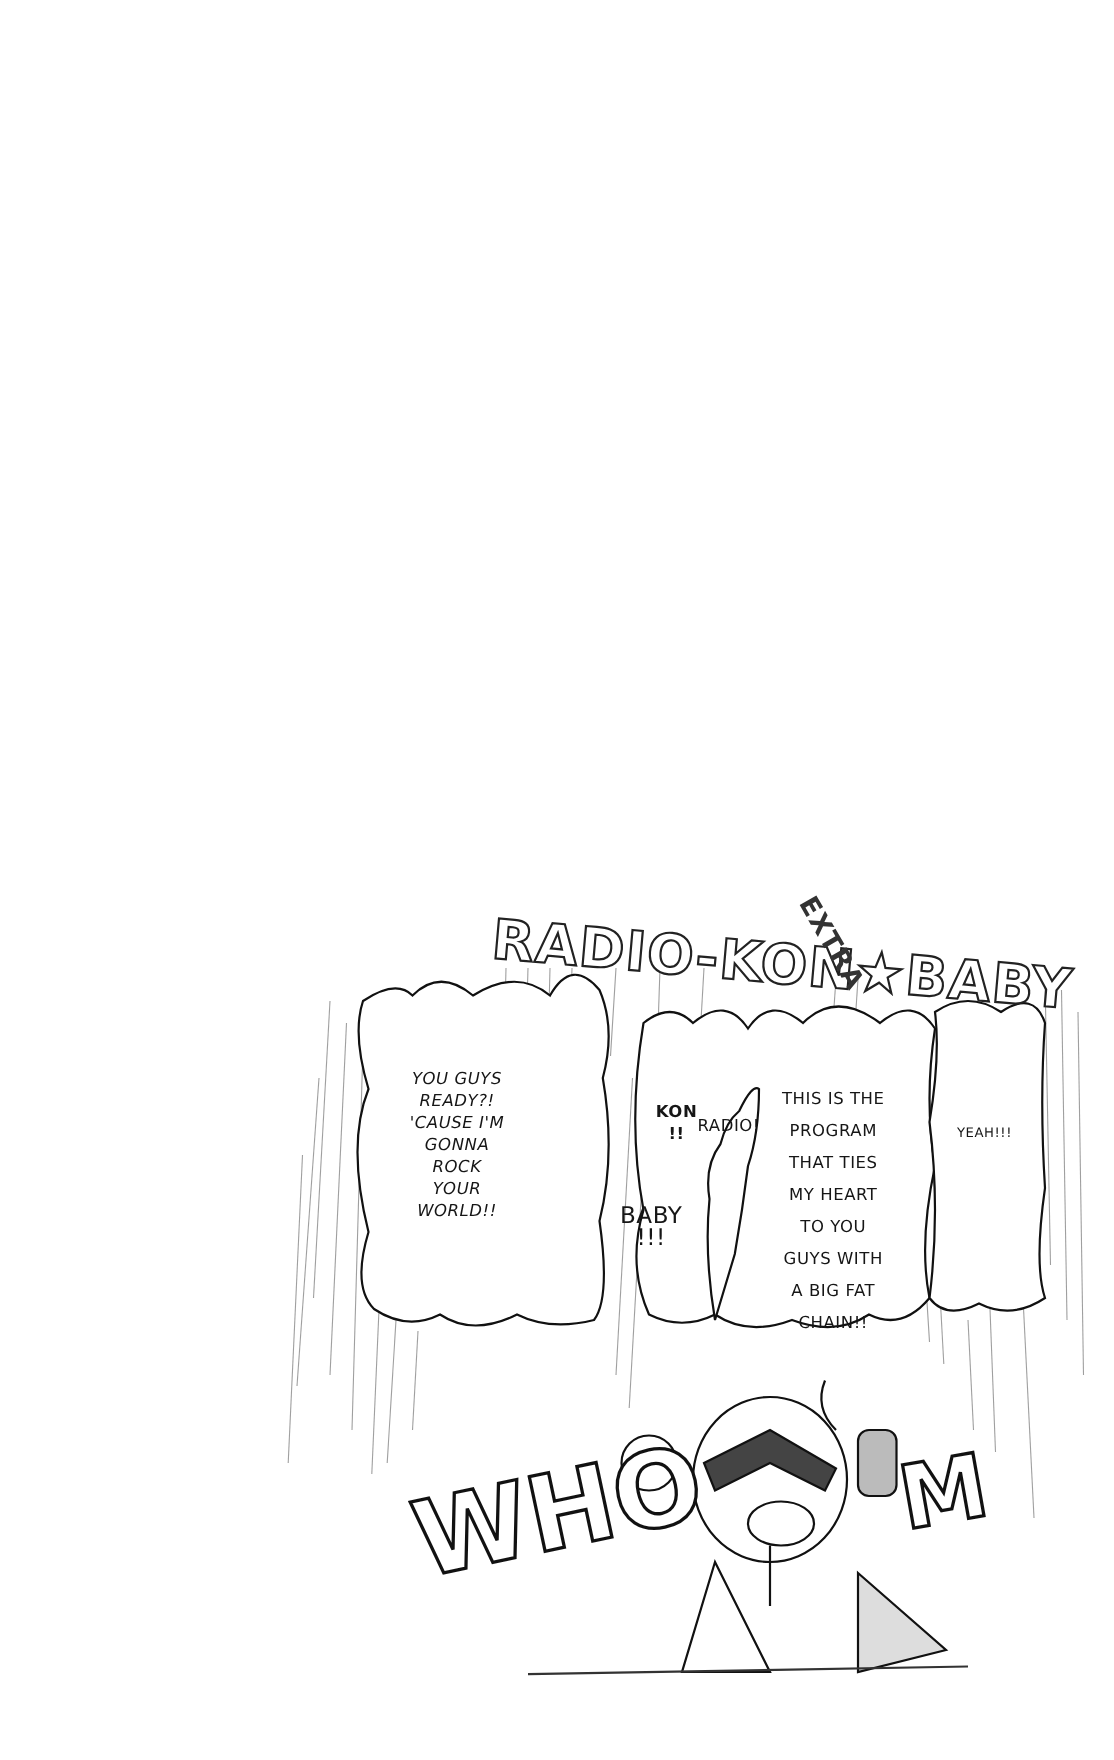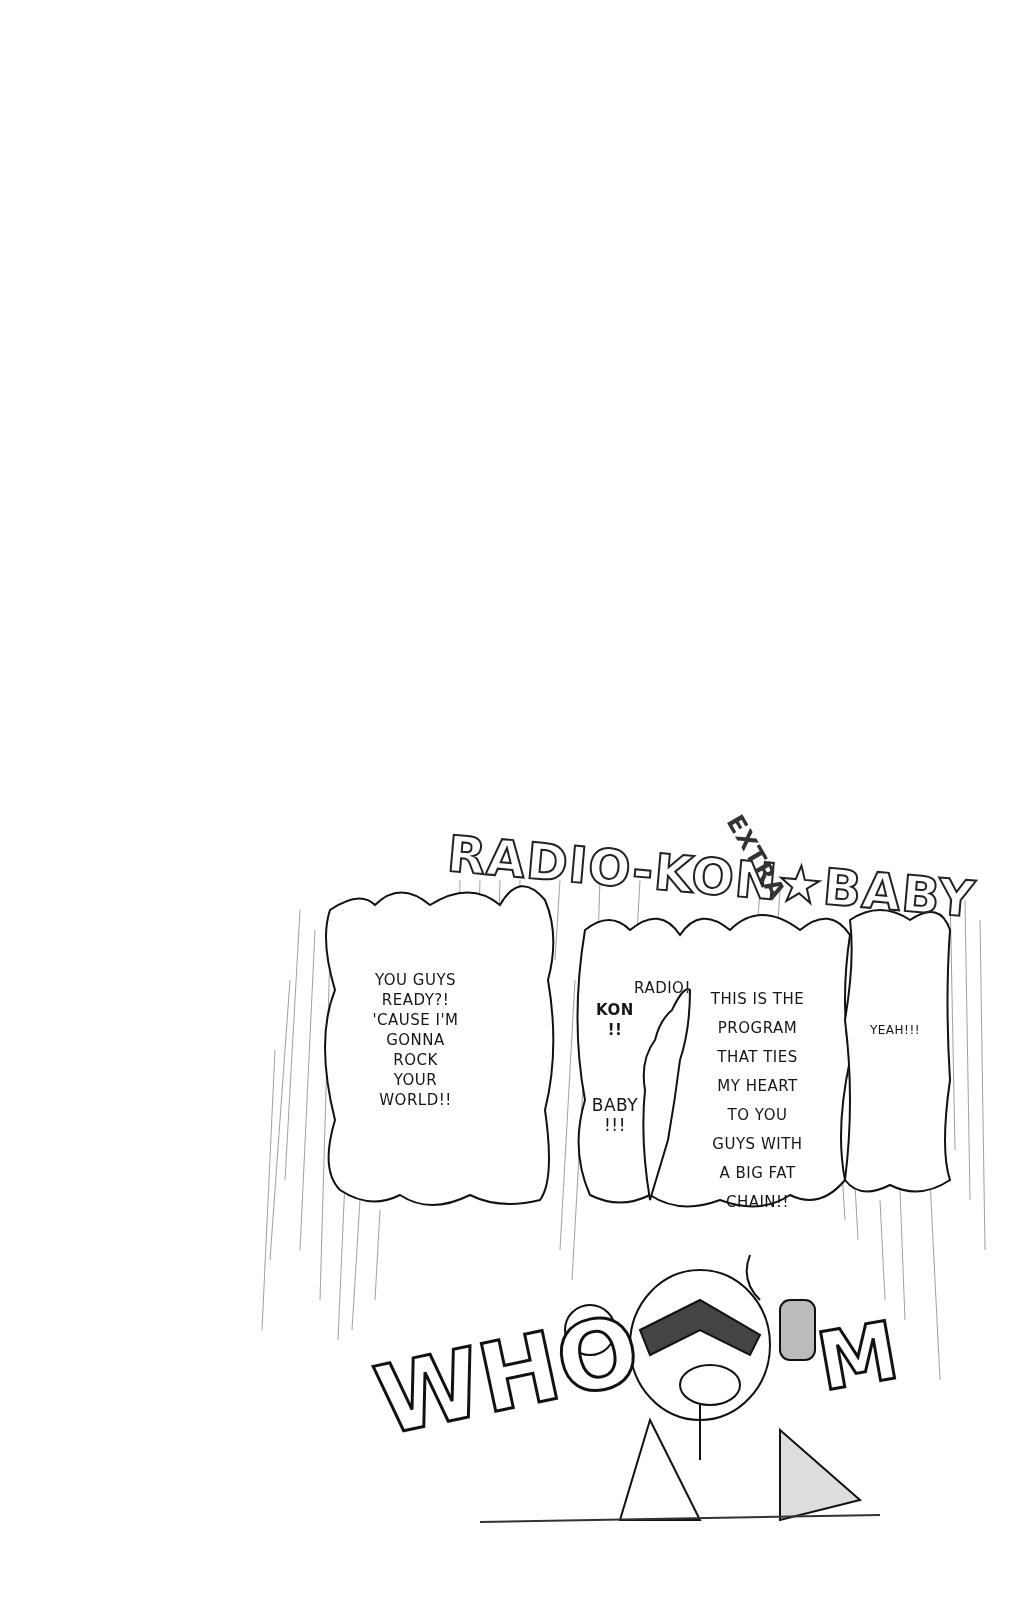--- a/index.html
+++ b/index.html
@@ -69,31 +69,31 @@
       <path d="M780 1430 L860 1500 L780 1520 Z" fill="#ddd"></path>
     </g>
     <path d="M480 1522 L880 1515" stroke="#333" stroke-width="2"></path>
   </svg>
 
   <div class="title">
     <div class="title-text">RADIO-KON★BABY</div>
   </div>
   <div class="extra">EXTRA</div>
 
-  <div class="txt" style="left:368px;top:970px;width:95px;">YOU GUYS
+  <div class="txt" style="left:368px;top:970px;width:95px;font-style:italic;">YOU GUYS
 READY?!
 'CAUSE I'M
 GONNA
 ROCK
 YOUR
 WORLD!!</div>
-  <div class="txt" style="left:630px;top:978px;width:65px;">RADIO!</div>
+  <div class="txt" style="left:630px;top:1013px;width:65px;">RADIO!</div>
   <div class="txt" style="left:590px;top:1000px;width:50px;font-weight:bold;">KON
 !!</div>
-  <div class="txt" style="left:585px;top:1095px;width:60px;font-size:17px;">BABY
+  <div class="txt" style="left:562px;top:1095px;width:60px;font-size:21px;">BABY
 !!!</div>
   <div class="txt" style="left:700px;top:985px;width:115px;line-height:29px;">THIS IS THE
 PROGRAM
 THAT TIES
 MY HEART
 TO YOU
 GUYS WITH
 A BIG FAT
 CHAIN!!</div>
   <div class="txt" style="left:855px;top:1020px;width:80px;font-size:12px;">YEAH!!!</div>

